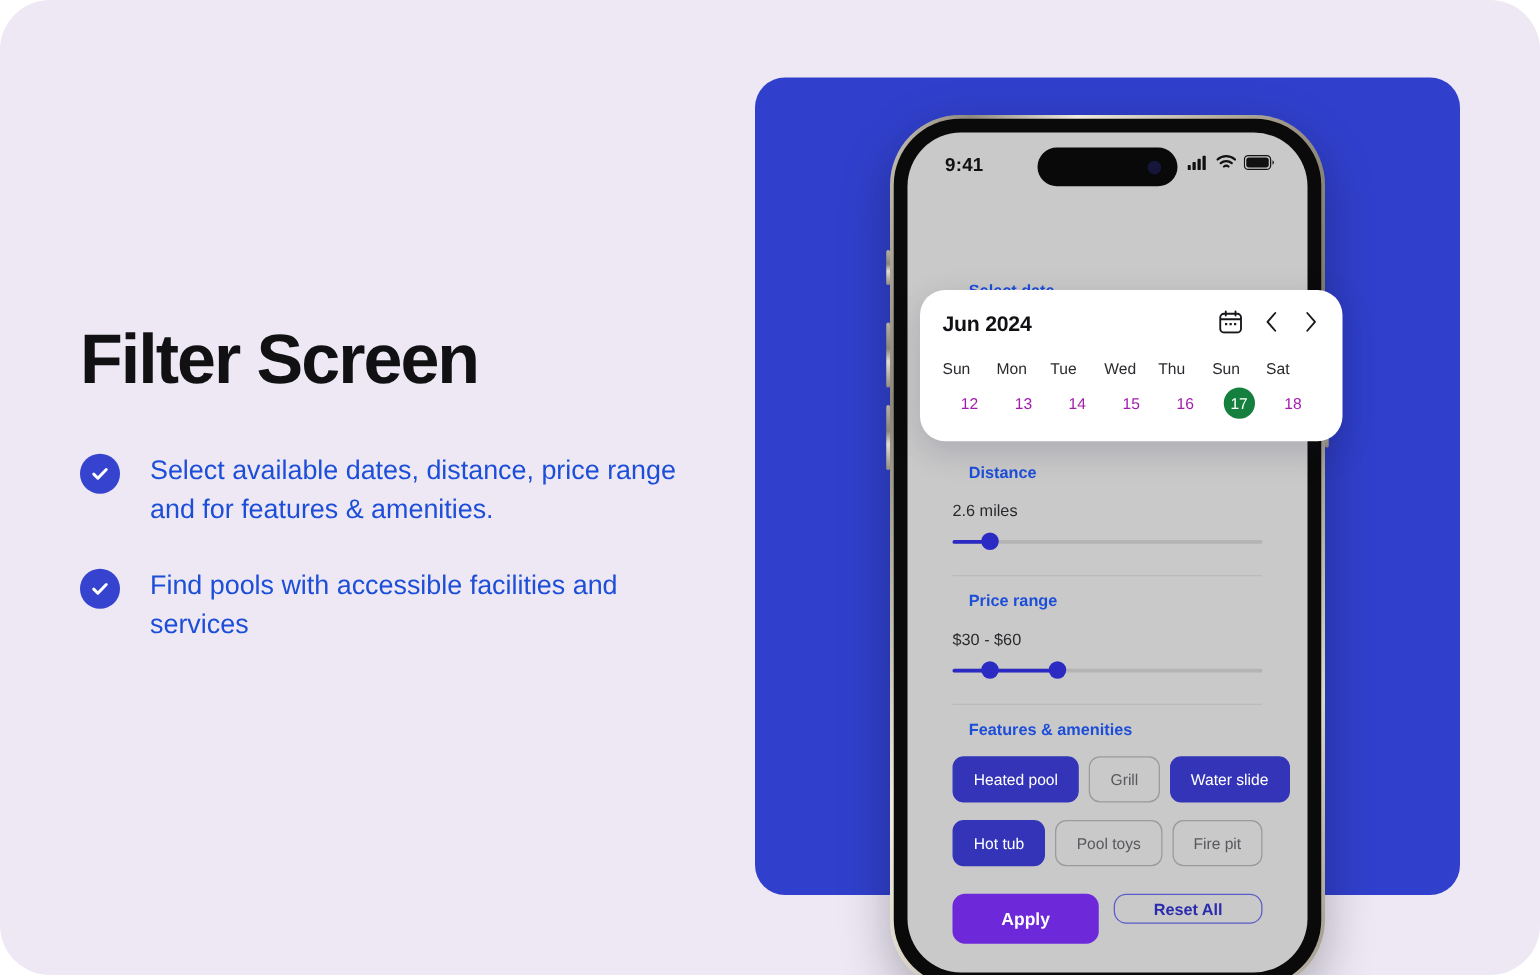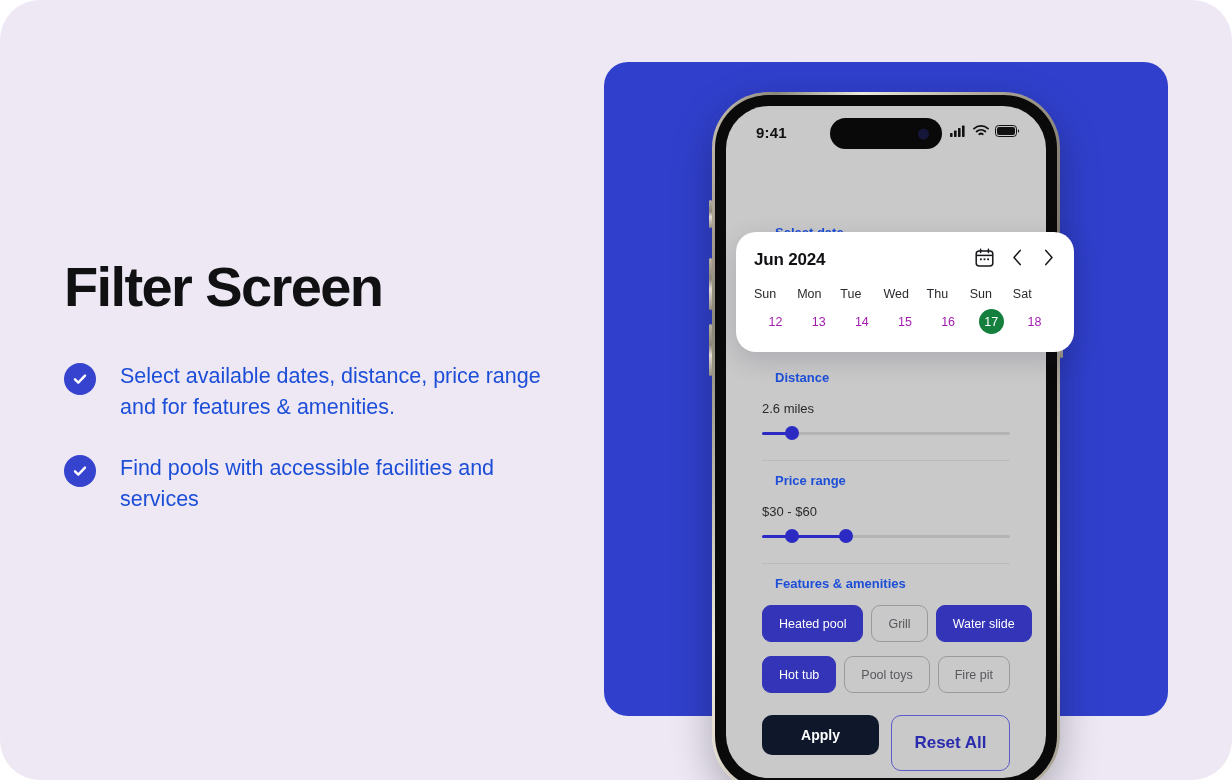--- a/index.html
+++ b/index.html
@@ -286,36 +286,36 @@
   
   .action-row {
     display: flex;
     gap: 12px;
     margin: 22px 14px 0 14px;
   }
   .btn-primary {
     flex: 1 1 0;
     height: 40px;
     border-radius: 10px;
-    background: #0f172a;
+    background: #6d28d9;
     color: #ffffff;
     font-size: 14px;
     font-weight: bold;
     display: flex;
     align-items: center;
     justify-content: center;
   }
   .btn-secondary {
     flex: 1 1 0;
-    height: 56px;
+    height: 24px;
     border-radius: 10px;
     background: transparent;
     border: 1px solid #5B5BC9;
     color: #2B2BAE;
-    font-size: 17px;
+    font-size: 13px;
     font-weight: bold;
     display: flex;
     align-items: center;
     justify-content: center;
     box-sizing: border-box;
   }
 
   
   .calendar-card {
     position: absolute;

